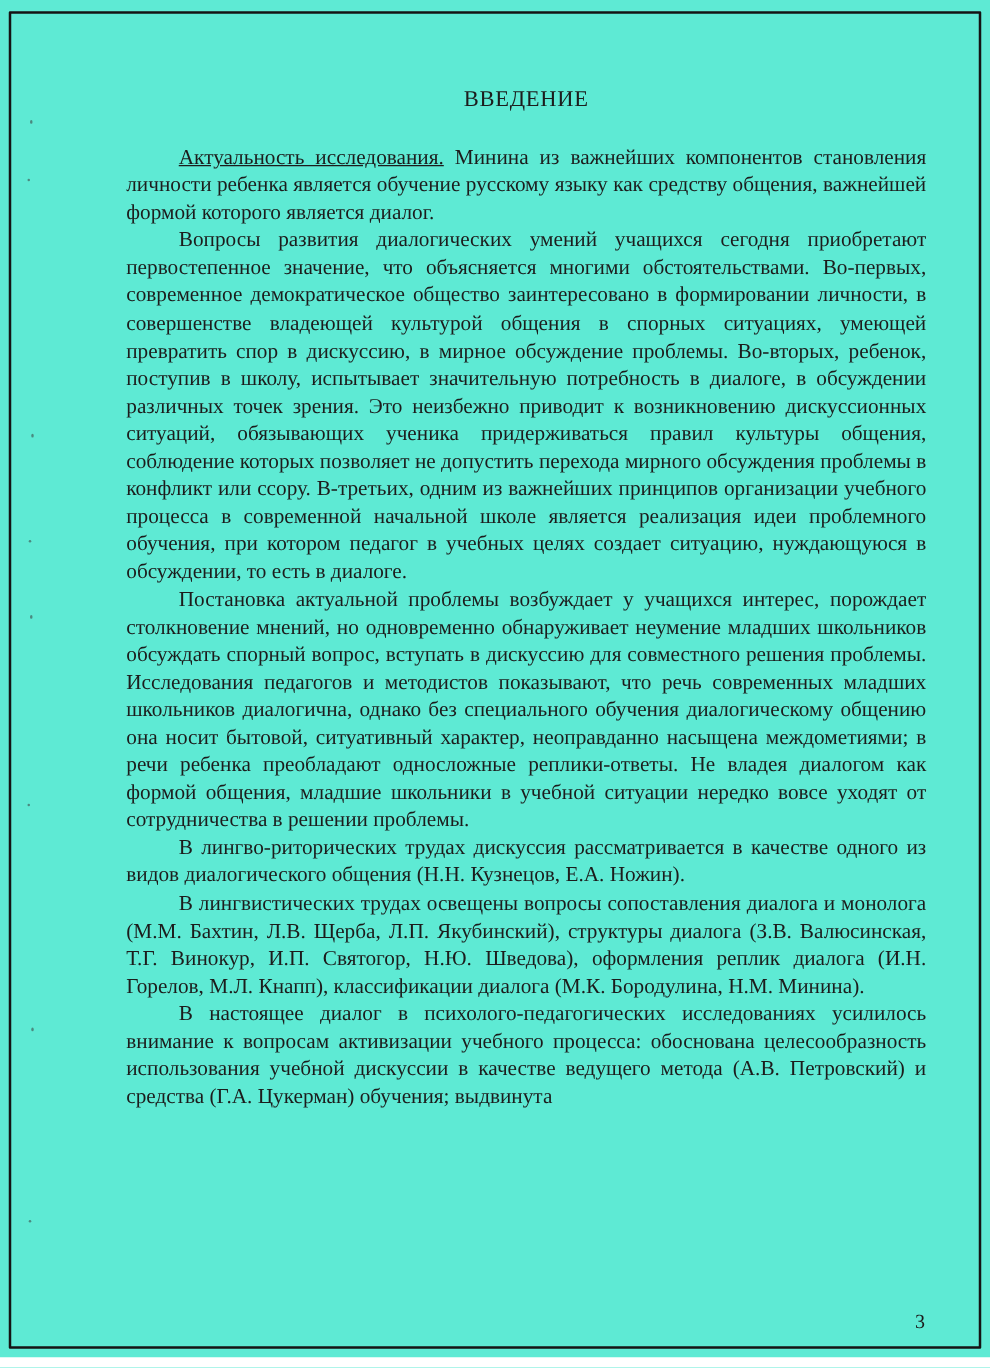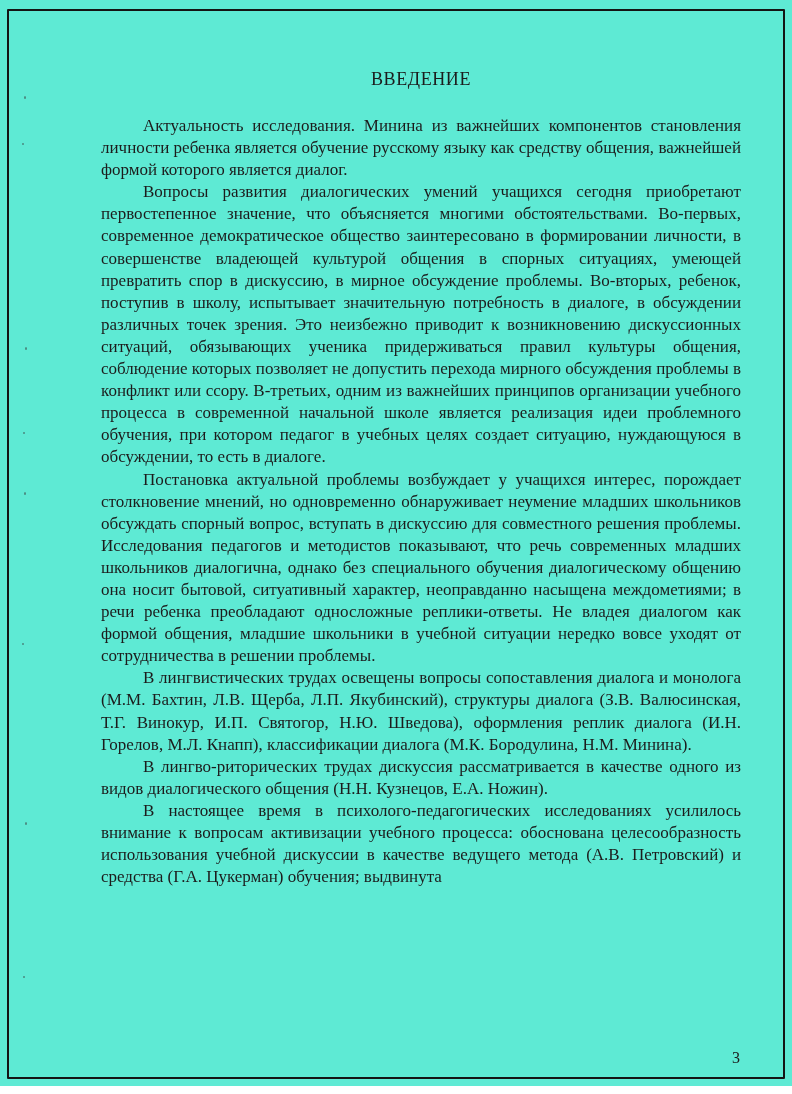--- a/index.html
+++ b/index.html
@@ -42,20 +42,21 @@
       line-height: 22px;
     }
     p.para {
       margin: 0;
       font-size: 17px;
       line-height: 22.1px;
       text-align: justify;
       text-indent: 42px;
     }
     .lead-underline {
+      text-decoration: underline;
     }
     .page-number {
       position: absolute;
       right: 52px;
       bottom: 20px;
       font-size: 16px;
       line-height: 16px;
     }
     .scan-artifact {
       position: absolute;
@@ -92,23 +93,23 @@
 
     <h1 class="doc-title">ВВЕДЕНИЕ</h1>
 
     <p class="para"><span class="lead-underline">Актуальность исследования.</span> <span>Минина из важнейших компонентов становления личности ребенка является обучение русскому языку как средству общения, важнейшей формой которого является диалог.</span></p>
 
     <p class="para">Вопросы развития диалогических умений учащихся сегодня приобретают первостепенное значение, что объясняется многими обстоятельствами. Во-первых, современное демократическое общество заинтересовано в формировании личности, в совершенстве владеющей культурой общения в спорных ситуациях, умеющей превратить спор в дискуссию, в мирное обсуждение проблемы. Во-вторых, ребенок, поступив в школу, испытывает значительную потребность в диалоге, в обсуждении различных точек зрения. Это неизбежно приводит к возникновению дискуссионных ситуаций, обязывающих ученика придерживаться правил культуры общения, соблюдение которых позволяет не допустить перехода мирного обсуждения проблемы в конфликт или ссору. В-третьих, одним из важнейших принципов организации учебного процесса в современной начальной школе является реализация идеи проблемного обучения, при котором педагог в учебных целях создает ситуацию, нуждающуюся в обсуждении, то есть в диалоге.</p>
 
     <p class="para">Постановка актуальной проблемы возбуждает у учащихся интерес, порождает столкновение мнений, но одновременно обнаруживает неумение младших школьников обсуждать спорный вопрос, вступать в дискуссию для совместного решения проблемы. Исследования педагогов и методистов показывают, что речь современных младших школьников диалогична, однако без специального обучения диалогическому общению она носит бытовой, ситуативный характер, неоправданно насыщена междометиями; в речи ребенка преобладают односложные реплики-ответы. Не владея диалогом как формой общения, младшие школьники в учебной ситуации нередко вовсе уходят от сотрудничества в решении проблемы.</p>
 
 
+    <p class="para">В лингво-риторических трудах дискуссия рассматривается в качестве одного из видов диалогического общения (Н.Н. Кузнецов, Е.А. Ножин).</p>
+
     <p class="para">В лингвистических трудах освещены вопросы сопоставления диалога и монолога (М.М. Бахтин, Л.В. Щерба, Л.П. Якубинский), структуры диалога (З.В. Валюсинская, Т.Г. Винокур, И.П. Святогор, Н.Ю. Шведова), оформления реплик диалога (И.Н. Горелов, М.Л. Кнапп), классификации диалога (М.К. Бородулина, Н.М. Минина).</p>
 
-    <p class="para">В лингво-риторических трудах дискуссия рассматривается в качестве одного из видов диалогического общения (Н.Н. Кузнецов, Е.А. Ножин).</p>
-
-    <p class="para">В настоящее время в психолого-педагогических исследованиях усилилось внимание к вопросам активизации учебного процесса: обоснована целесообразность использования учебной дискуссии в качестве ведущего метода (А.В. Петровский) и средства (Г.А. Цукерман) обучения; выдвинута</p>
+    <p class="para">В настоящее диалог в психолого-педагогических исследованиях усилилось внимание к вопросам активизации учебного процесса: обоснована целесообразность использования учебной дискуссии в качестве ведущего метода (А.В. Петровский) и средства (Г.А. Цукерман) обучения; выдвинута</p>
 
   </div>
 
   <div class="page-number">3</div>
 
 </div>
 
 </body></html>

